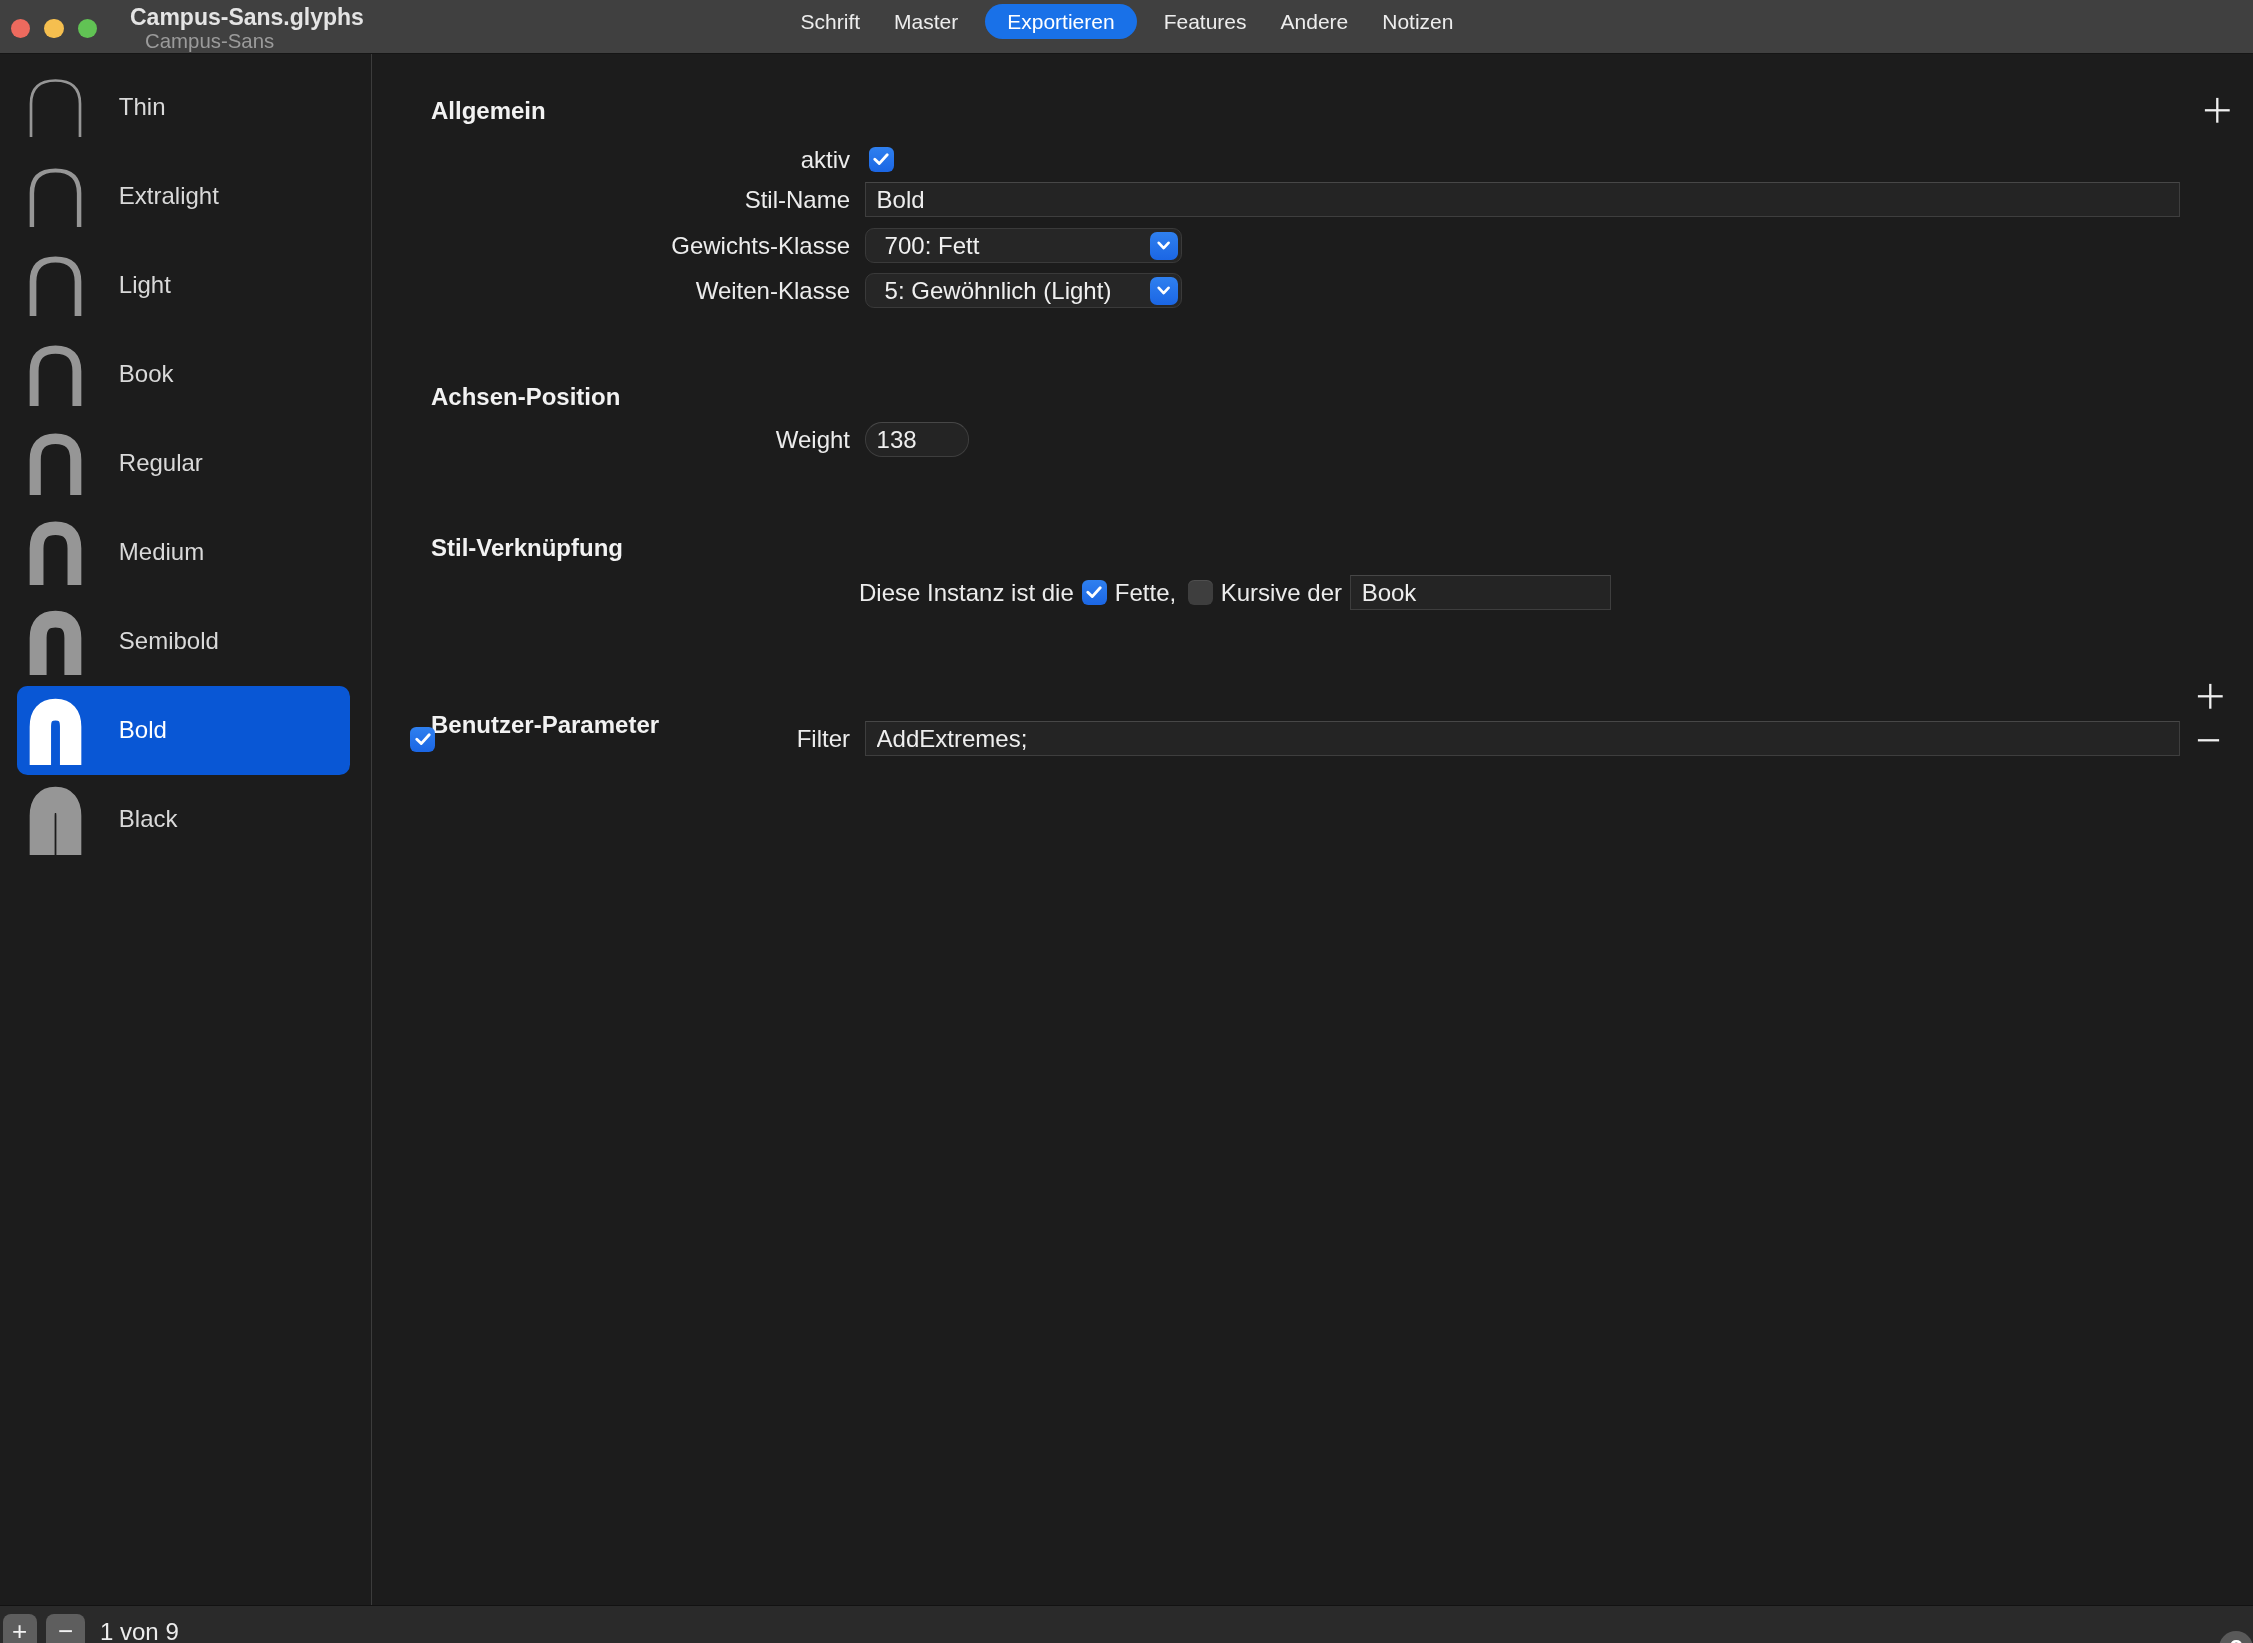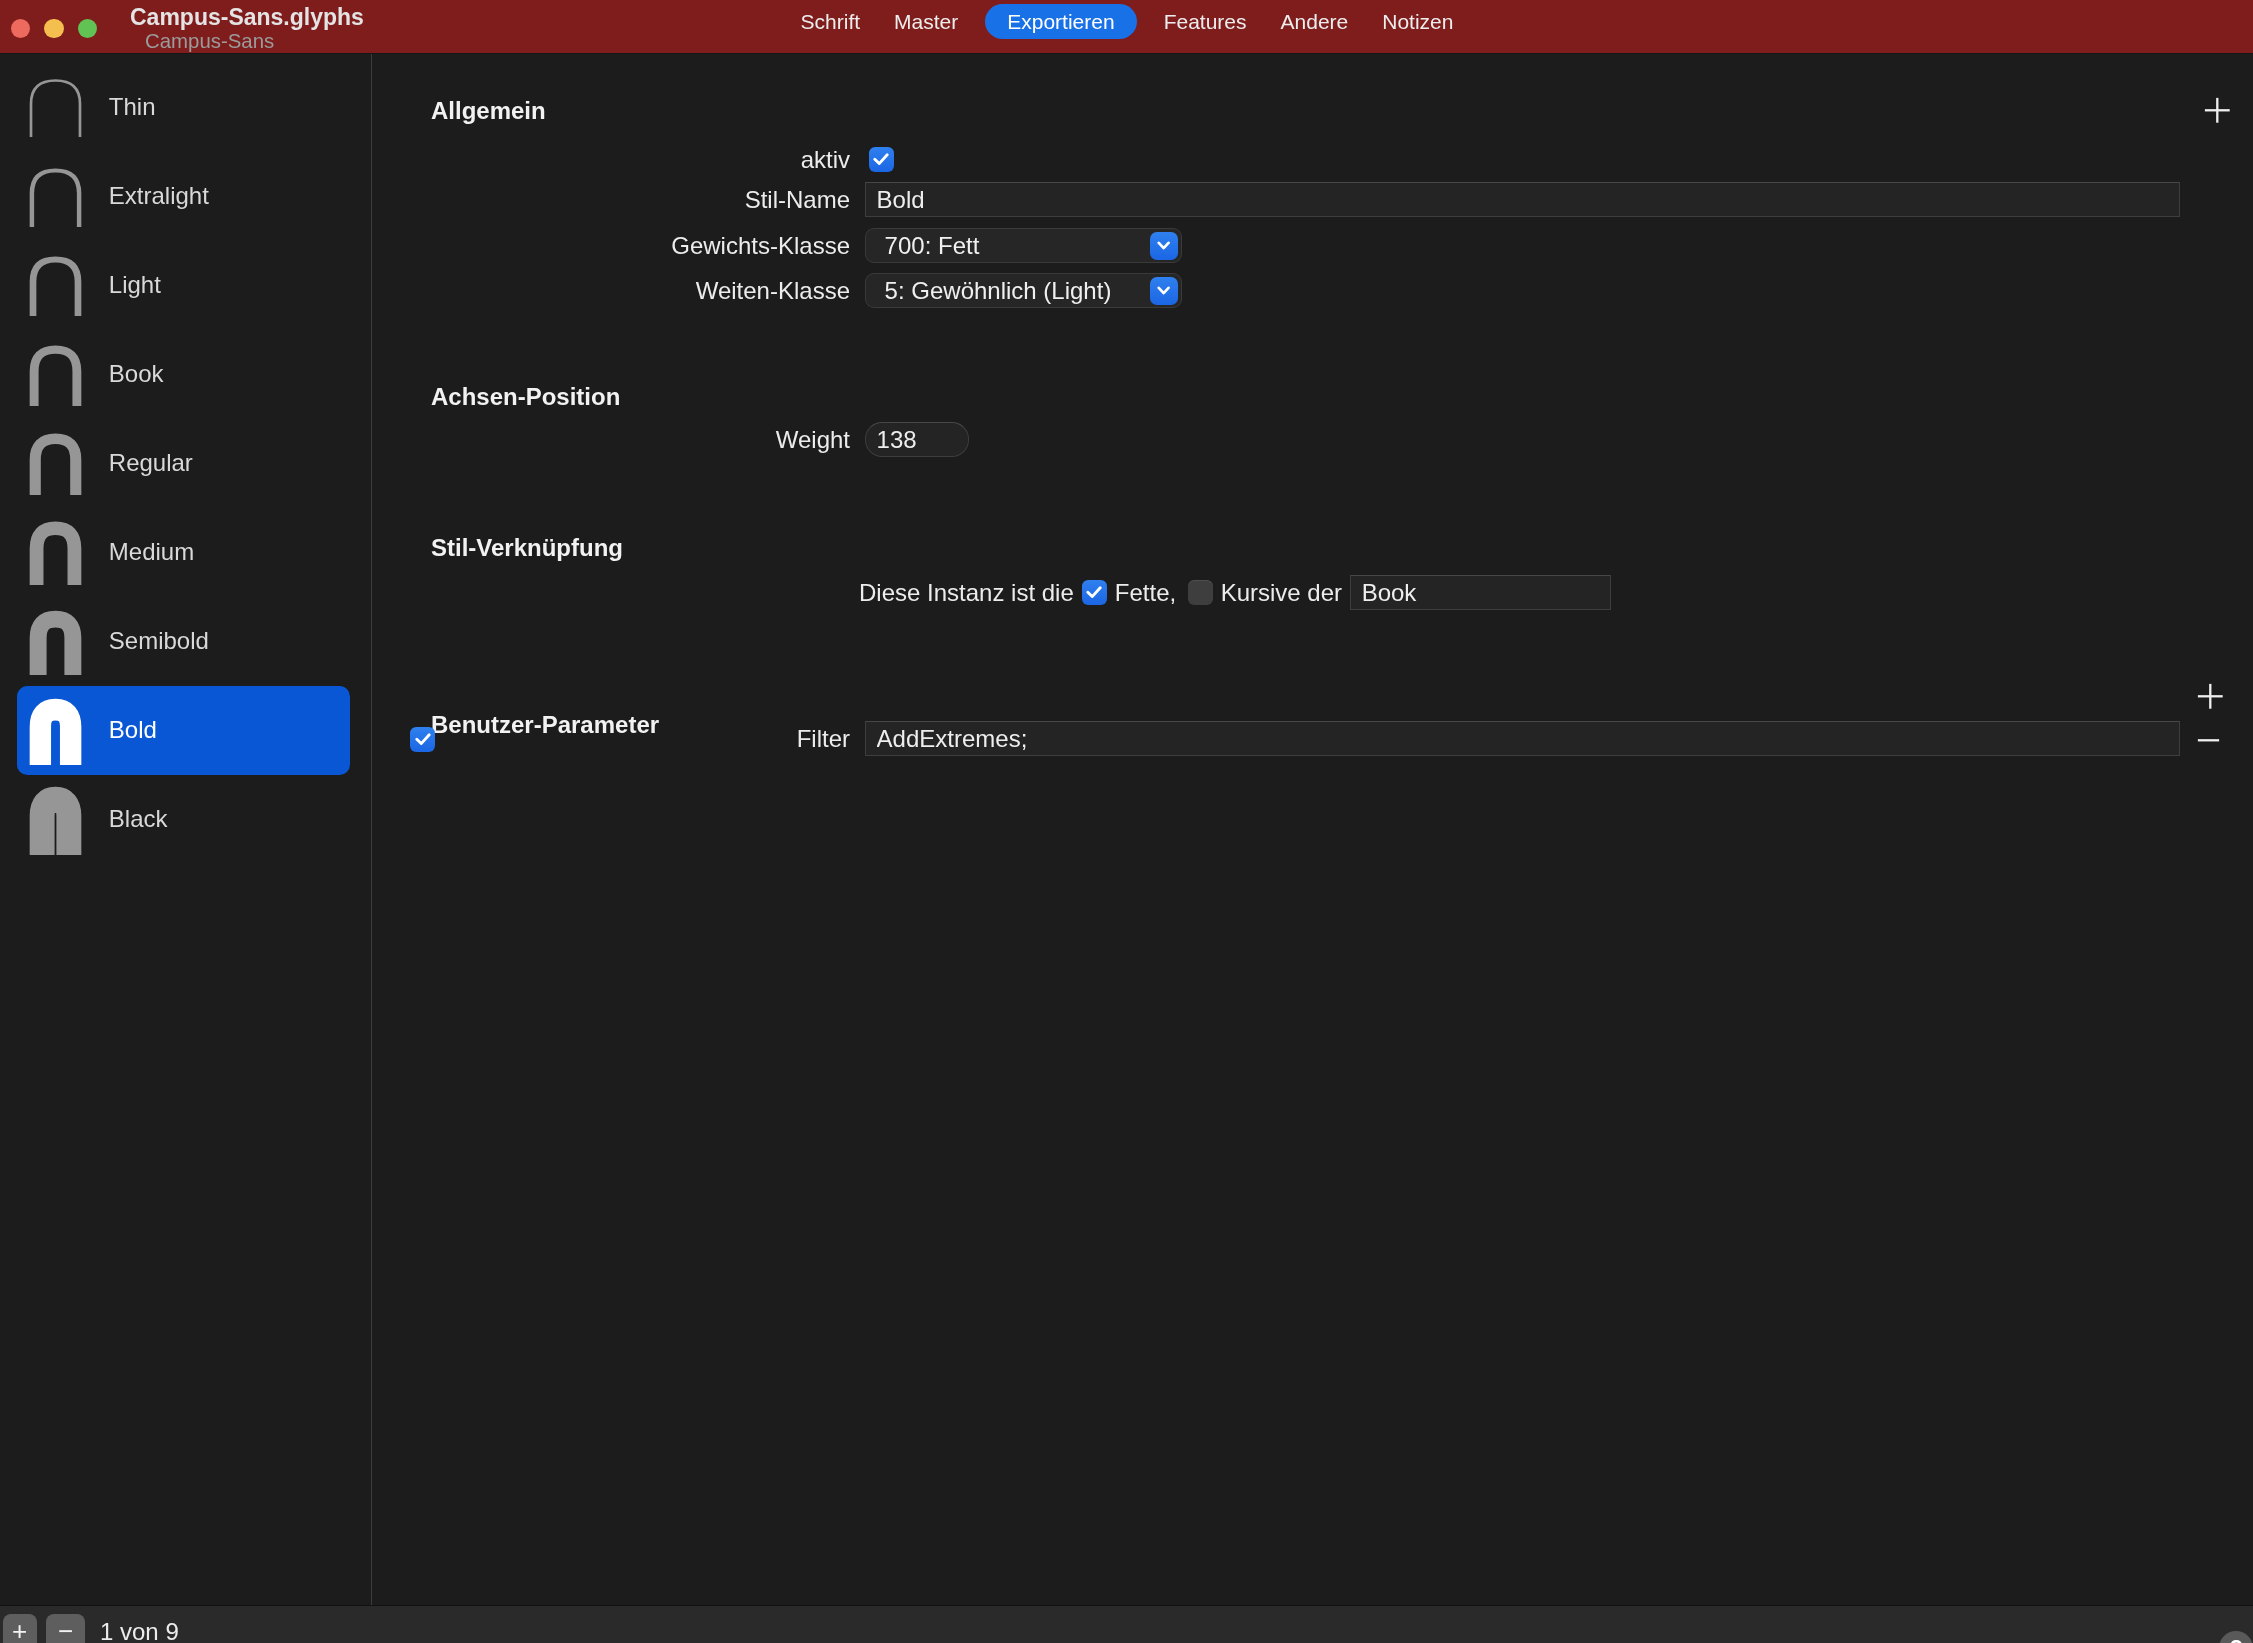--- a/index.html
+++ b/index.html
@@ -2,42 +2,42 @@
 <html style="--accent: #1971e8; --selection: #0957d5;font-size:14px"><head>
 <meta charset="utf-8">
 <style>
   * { margin:0; padding:0; box-sizing:border-box; }
   html,body { width:2254px; height:1644px; overflow:hidden;
     background:#1c1c1c; font-family:"Liberation Sans","DejaVu Sans",sans-serif;
     color:#e9e9e9; position:relative; }
 
   
   .titlebar { position:absolute; top:0; left:0; right:0; height:54px;
-    background:#7f1d1d; border-bottom:0.9px solid #151515; z-index:5; }
+    background:#404040; border-bottom:0.9px solid #151515; z-index:5; }
   .traffic { position:absolute; top:18.6px; left:10.6px; display:flex; gap:14px; }
   .light { width:19.5px; height:19.5px; border-radius:50%; }
   .title-block { position:absolute; left:130px; top:3.5px; line-height:1; }
   .win-title { font-size:23px; font-weight:bold; color:#e4e4e4; line-height:26.6px; white-space:nowrap; }
   .win-subtitle { font-size:20.4px; color:#9b9b9b; line-height:22px; white-space:nowrap;margin-left:15px; }
   .tabbar { position:absolute; left:0; right:0; top:4.4px; height:35px;
     display:flex; justify-content:center; align-items:center; gap:20px; }
   .tab { font-size:21px; color:#ededed; height:35px; line-height:35px;
     padding:0 7px; border-radius:17.7px; white-space:nowrap; cursor:default; }
   .tab.active { background:var(--accent); padding:0 22px; color:#ffffff; }
 
   
   .sidebar { position:absolute; top:54px; left:0; width:372px; bottom:39px;
     background:#1c1c1c; border-right:0.9px solid #3c3c3c; padding-top:8.9px; }
   .side-row { height:89px; margin-left:17px; margin-right:21px; border-radius:10.6px;
     display:flex; align-items:center; padding-left:9.8px; }
   .side-row.selected { background:var(--selection); }
   .glyph-n { flex:0 0 57px; }
   .glyph-n path { fill:none; stroke:#969696; }
   .side-row.selected .glyph-n path { stroke:#ffffff; }
-  .side-label { margin-left:25px; font-size:24px; color:#d9d9d9; }
+  .side-label { margin-left:35px; font-size:24px; color:#d9d9d9; }
   .side-row.selected .side-label { color:#ffffff; }
 
   
   .main { position:absolute; left:372px; right:0; top:54px; bottom:39px; background:#1c1c1c; }
   .section-title { position:absolute; left:59px; font-size:24px; font-weight:bold;
     color:#f2f2f2; line-height:27.5px; white-space:nowrap; }
   .form-row { position:absolute; left:0; right:74px; height:35px; }
   .row-label { position:absolute; left:0; width:478px; top:0; height:35px;
     text-align:right; font-size:24px; color:#ececec; line-height:35px; white-space:nowrap; }
   .row-control { position:absolute; left:493px; right:0; top:0; height:35px;

